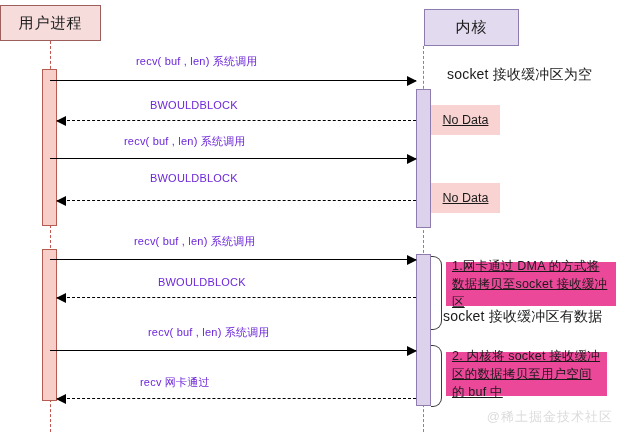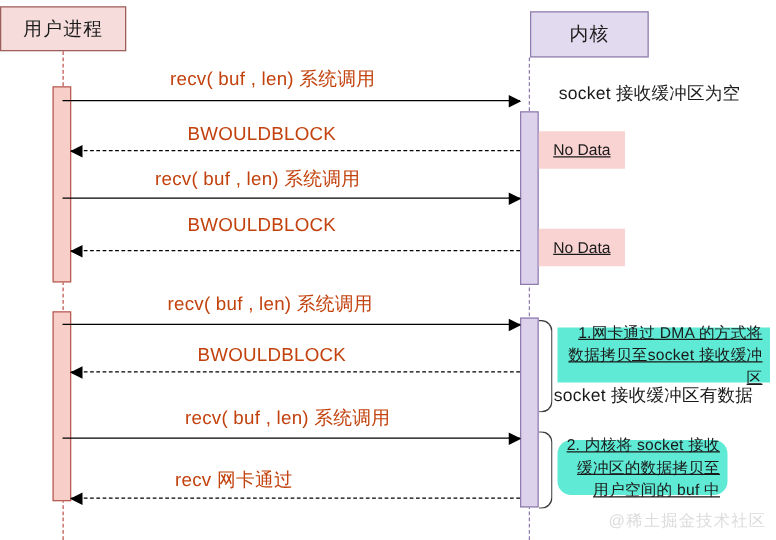--- a/index.html
+++ b/index.html
@@ -98,47 +98,47 @@
     border-left: 10px solid #000000;
   }
   .arrowhead.left {
     left: -1px;
     border-top: 5px solid transparent;
     border-bottom: 5px solid transparent;
     border-right: 10px solid #000000;
   }
   .msg-label {
     position: absolute;
-    font-size: 15px;
-    color: #c2410c;
+    font-size: 11px;
+    color: #6d28d9;
     white-space: nowrap;
     letter-spacing: 0.2px;
   }
   
   .note {
     position: absolute;
     box-sizing: border-box;
     display: flex;
     align-items: center;
     justify-content: center;
     font-size: 12.5px;
     color: #1a1a1a;
     text-decoration: underline;
   }
   .note.pink {
     background: #f9d3d2;
     width: 69px;
     height: 30px;
   }
   .note.green {
-    background: #5eead4;
+    background: #ec4899;
     padding: 4px 6px;
     font-size: 12.5px;
     line-height: 18px;
-    text-align: right;
+    text-align: left;
     justify-content: flex-start;
     letter-spacing: 0.2px;
     color: #1a1a1a;
   }
   .plain-label {
     position: absolute;
     font-size: 14px;
     color: #1a1a1a;
     white-space: nowrap;
     letter-spacing: 0.2px;
@@ -228,17 +228,17 @@
   <div class="note pink" style="left:431px; top:105px;">No Data</div>
   <div class="note pink" style="left:431px; top:183px;">No Data</div>
 
   <div class="brace" style="left:431px; top:256px; height:74px;"></div>
   <div class="brace" style="left:431px; top:345px; height:62px;"></div>
 
   <div class="note green" style="left:446px; top:262px; width:170px; height:44px;">1.网卡通过 DMA 的方式将数据拷贝至socket 接收缓冲区</div>
 
   <div class="plain-label" style="left:443px; top:308px;">socket 接收缓冲区有数据</div>
 
-  <div class="note green" style="left:446px; top:352px; width:136px; height:44px;border-radius:11px;">2. 内核将 socket 接收缓冲区的数据拷贝至用户空间的 buf 中</div>
+  <div class="note green" style="left:446px; top:352px; width:161px; height:44px;">2. 内核将 socket 接收缓冲区的数据拷贝至用户空间的 buf 中</div>
 
   <div class="watermark">@稀土掘金技术社区</div>
 
 </div>
 
 </body></html>

